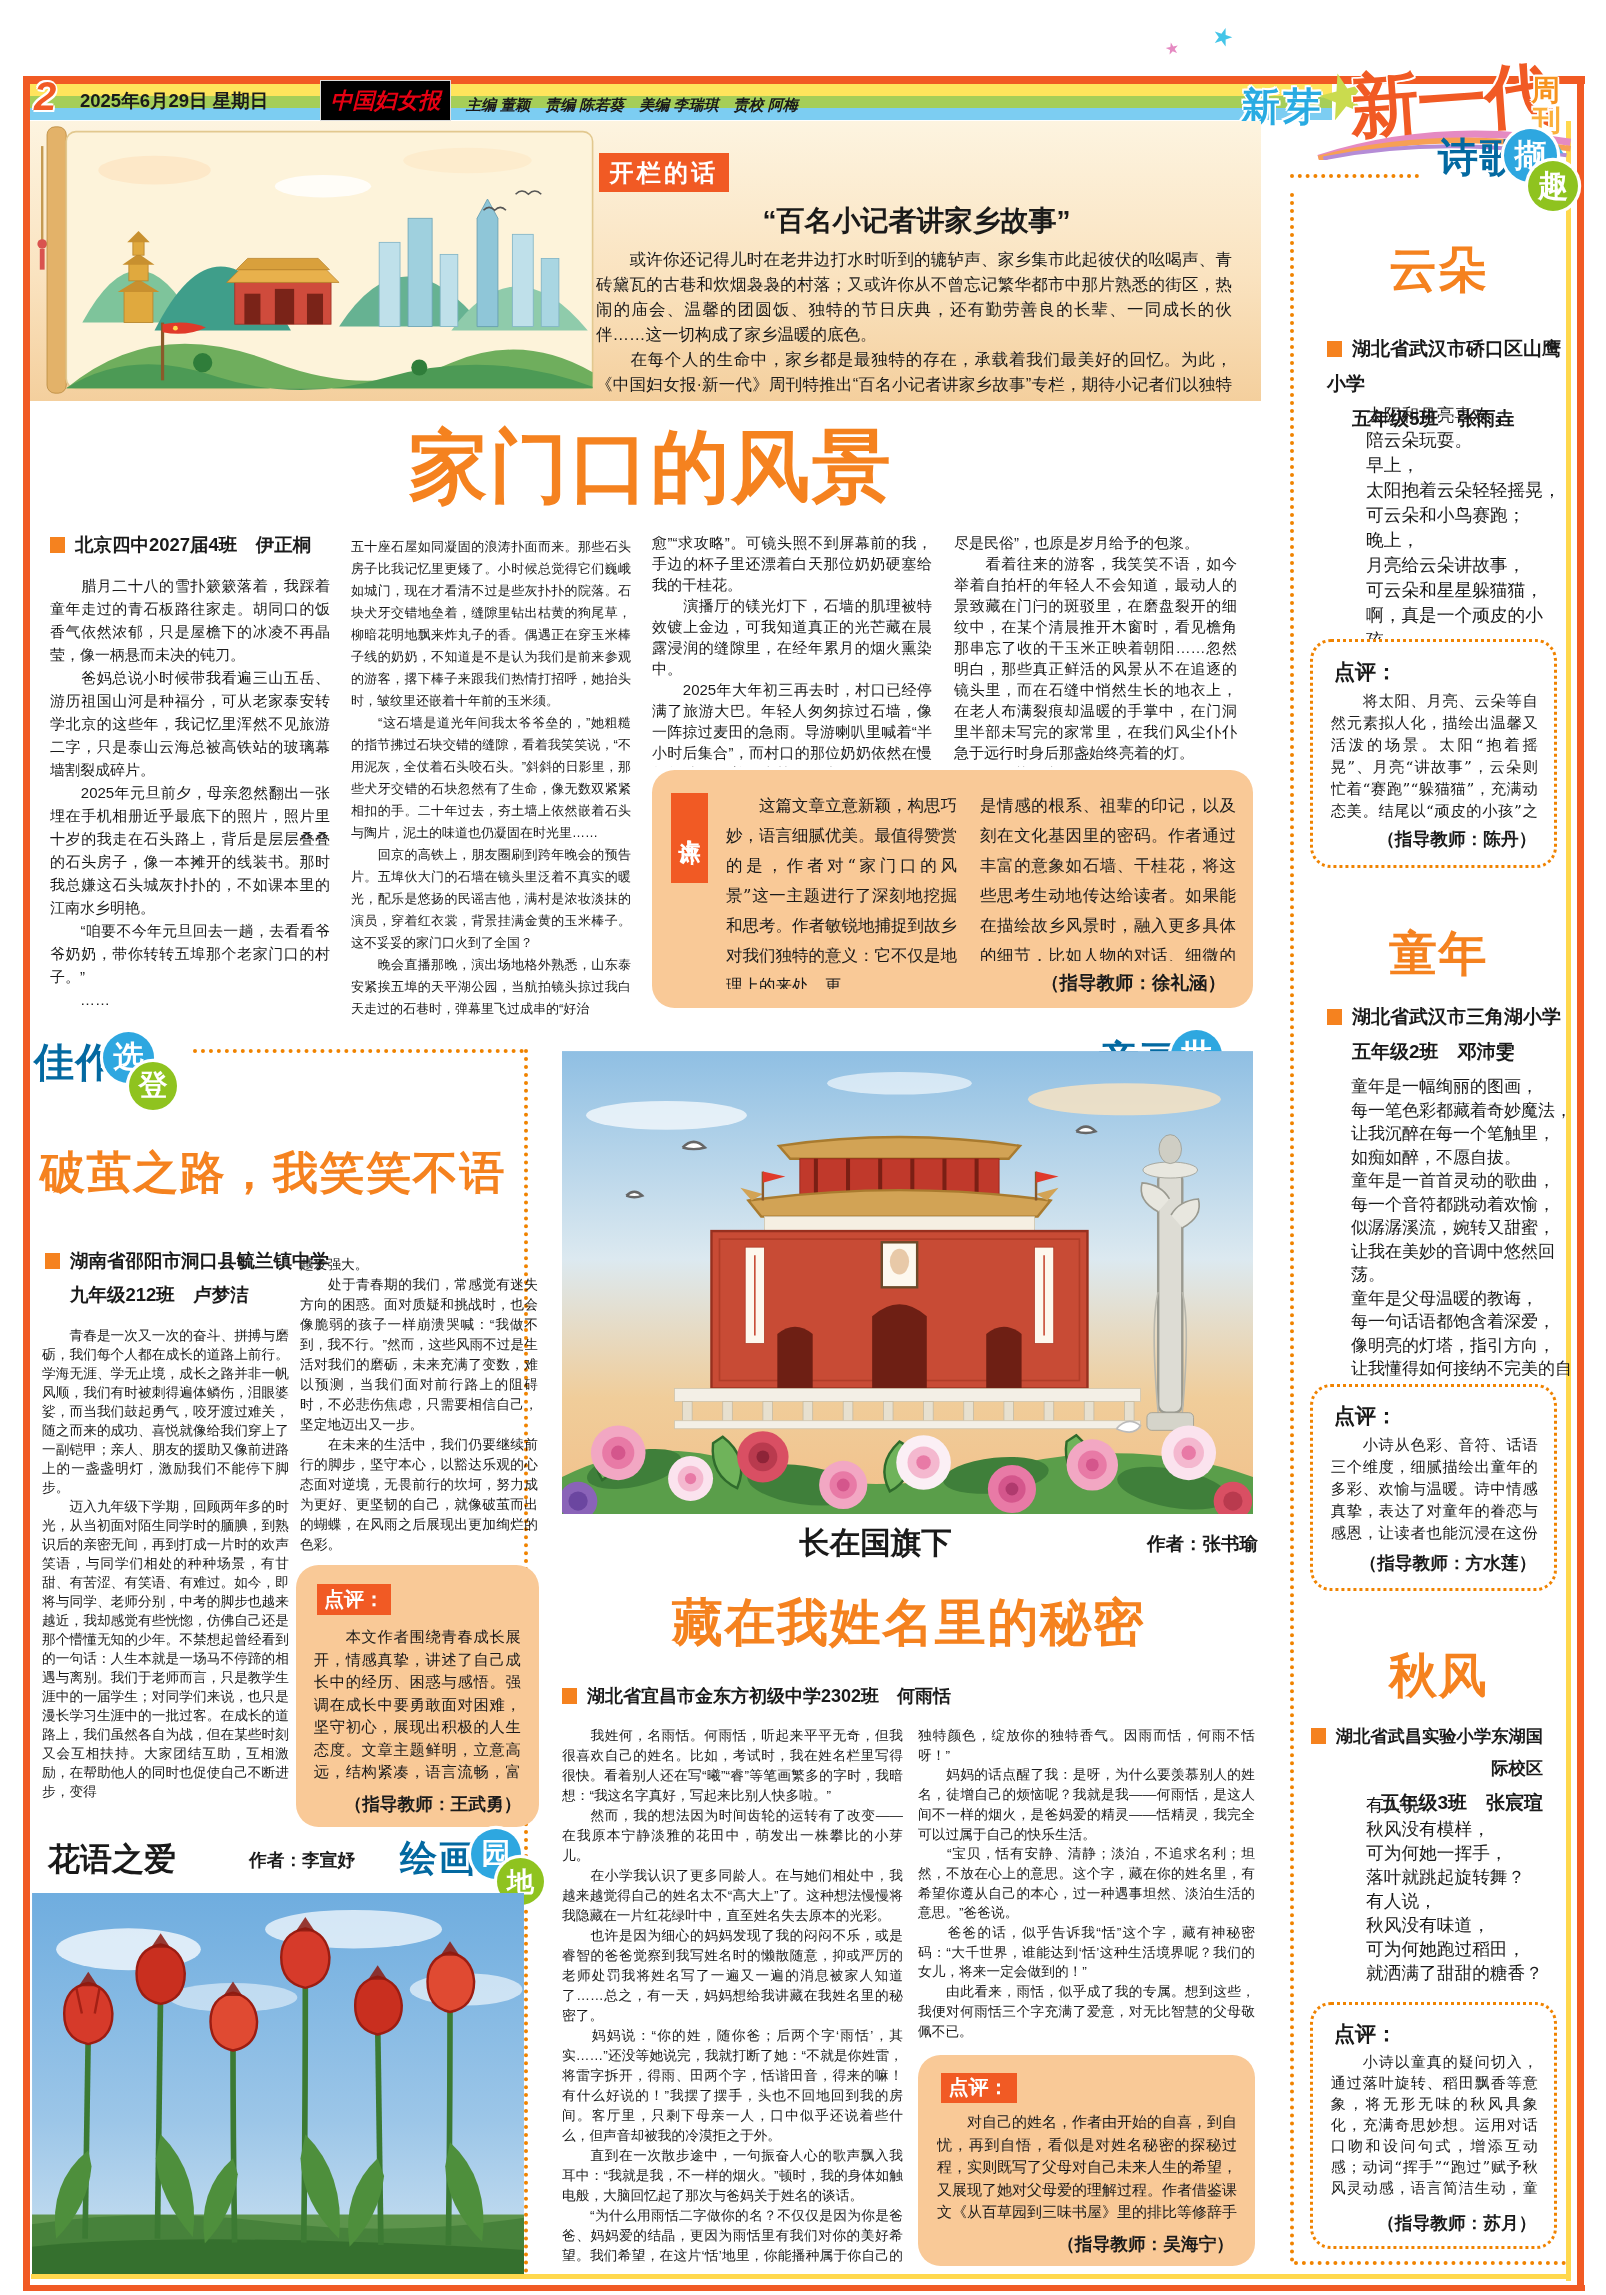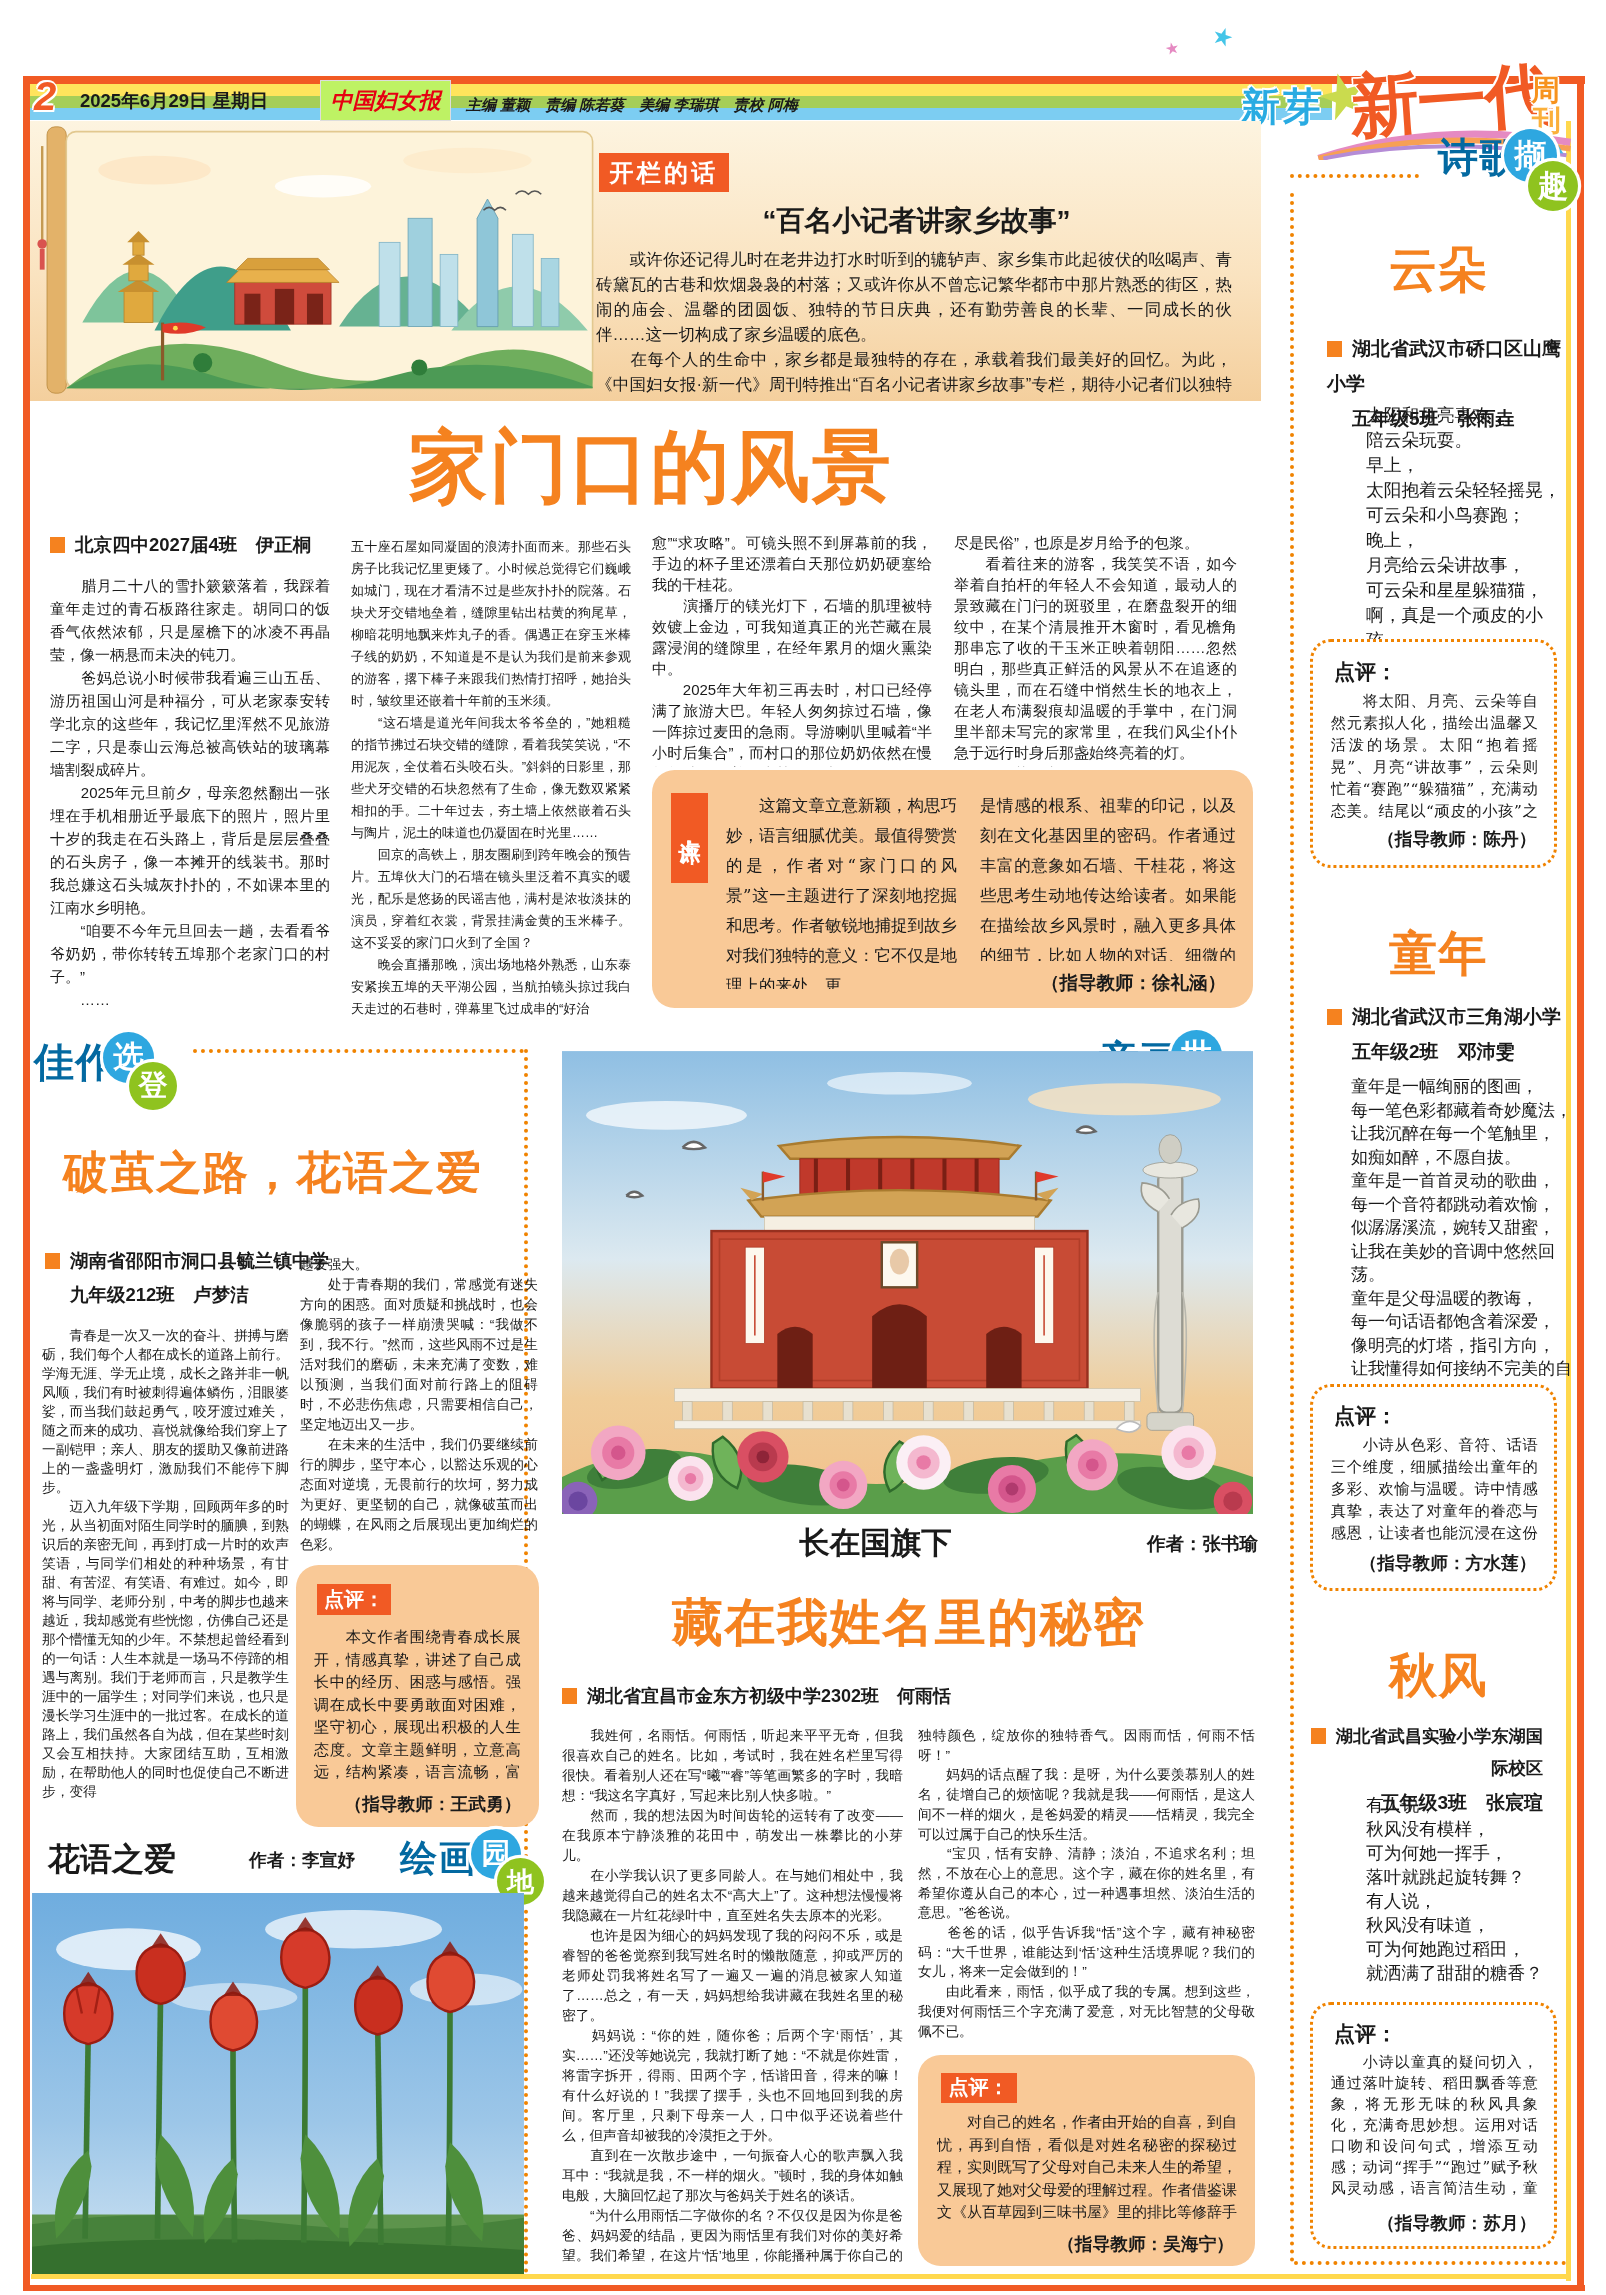--- a/index.html
+++ b/index.html
@@ -36,21 +36,21 @@
   <div class="abs" style="left:1566px;top:121px;width:4.8px;height:2160px;background:#ffd84d;"></div>
   <div class="abs" style="left:22.5px;top:2285px;width:1562px;height:6.4px;background:#f15a24;"></div>
   <div class="abs" style="left:30.5px;top:2274px;width:1535px;height:4.8px;background:#ffd84d;"></div>
 
   <div class="abs" style="left:22.5px;top:76px;width:1562px;height:8px;background:#f15a24;"></div>
   <div class="abs" style="left:30px;top:84px;width:1302px;height:12px;background:#ffe45c;"></div>
   <div class="abs" style="left:30px;top:96px;width:1302px;height:12px;background:#a6ce58;"></div>
   <div class="abs" style="left:30px;top:108px;width:1302px;height:12px;background:#7ccdf2;"></div>
   <div class="abs outline-w" style="left:34px;top:74px;font-size:40px;font-weight:900;font-style:italic;color:#f15a24;">2</div>
   <div class="abs bold" style="left:80px;top:88px;font-size:18.5px;">2025年6月29日 星期日</div>
-  <div class="abs" style="left:320px;top:80px;width:129px;height:39px;background:#bef264;border:0.8px solid #ddd;display:flex;align-items:center;justify-content:center;">
+  <div class="abs" style="left:320px;top:80px;width:129px;height:39px;background:#000000;border:0.8px solid #ddd;display:flex;align-items:center;justify-content:center;">
     <span class="serif" style="color:#e60012;font-weight:bold;font-size:22px;font-style:italic;">中国妇女报</span>
   </div>
   <div class="abs bold" style="left:466px;top:96px;font-size:15px;font-style:italic;">主编 董颖　责编 陈若葵　美编 李瑞琪　责校 阿梅</div>
 
   <div class="abs outline-w" style="left:1241px;top:80px;font-size:39px;font-weight:900;color:#29abe2;letter-spacing:3.2px;">新芽</div>
   <div class="abs" style="left:1316px;top:60px;font-size:61px;color:#cadb4e;transform:rotate(-15deg);">★</div>
   <div class="abs outline-w" style="left:1350px;top:55px;font-size:69px;font-weight:900;color:#f15a24;transform:rotate(-4deg);letter-spacing:-1.6px;">新一代</div>
   <div class="abs outline-w" style="left:1531px;top:71px;font-size:29px;font-weight:900;color:#f7931e;">周</div>
   <div class="abs outline-w" style="left:1532px;top:101px;font-size:29px;font-weight:900;color:#fbb03b;">刊</div>
   <svg class="abs" style="left:1310px;top:112px;" width="265" height="48" viewBox="0 0 330 60">
@@ -235,21 +235,21 @@
   <div class="abs bubble-sm" style="left:34px;top:1035px;font-size:40px;letter-spacing:1.6px;">佳作</div>
   <div class="abs badge-circle" style="left:103px;top:1032px;width:51px;height:51px;background:#2ea7e0;font-size:30.5px;">
     <span>选</span>
   </div>
   <div class="abs badge-circle" style="left:129px;top:1062px;width:48px;height:48px;background:#8fc31f;font-size:29px;">
     <span>登</span>
   </div>
   <div class="abs dotted-h" style="left:193px;top:1049px;width:331px;"></div>
   <div class="abs dotted-v" style="left:524px;top:1049px;height:1225px;"></div>
 
-  <div class="abs bubble center" style="left:32px;top:1143px;width:482px;font-size:45px;">破茧之路，花语之爱</div>
+  <div class="abs bubble center" style="left:32px;top:1143px;width:482px;font-size:45px;">破茧之路，我笑笑不语</div>
   <div class="abs school-line" style="left:45px;top:1244px;width:450px;font-size:18.5px;">
     <span class="bullet"></span><span>湖南省邵阳市洞口县毓兰镇中学</span><br>
     <span style="margin-left:25px;">九年级212班　卢梦洁</span>
   </div>
   <div class="abs ws" style="left:300px;top:1255px;width:238px;height:299px;font-size:13.7px;line-height:20px;overflow:hidden;">越发强大。
 　　处于青春期的我们，常感觉有迷失方向的困惑。面对质疑和挑战时，也会像脆弱的孩子一样崩溃哭喊：“我做不到，我不行。”然而，这些风雨不过是生活对我们的磨砺，未来充满了变数，难以预测，当我们面对前行路上的阻碍时，不必悲伤焦虑，只需要相信自己，坚定地迈出又一步。
 　　在未来的生活中，我们仍要继续前行的脚步，坚守本心，以豁达乐观的心态面对逆境，无畏前行的坎坷，努力成为更好、更坚韧的自己，就像破茧而出的蝴蝶，在风雨之后展现出更加绚烂的色彩。</div>
   <div class="abs ws" style="left:42px;top:1326px;width:247px;height:492px;font-size:13.7px;line-height:19px;overflow:hidden;">　　青春是一次又一次的奋斗、拼搏与磨砺，我们每个人都在成长的道路上前行。学海无涯、学无止境，成长之路并非一帆风顺，我们有时被刺得遍体鳞伤，泪眼婆娑，而当我们鼓起勇气，咬牙渡过难关，随之而来的成功、喜悦就像给我们穿上了一副铠甲；亲人、朋友的援助又像前进路上的一盏盏明灯，激励我们不能停下脚步。
 　　迈入九年级下学期，回顾两年多的时光，从当初面对陌生同学时的腼腆，到熟识后的亲密无间，再到打成一片时的欢声笑语，与同学们相处的种种场景，有甘甜、有苦涩、有笑语、有难过。如今，即将与同学、老师分别，中考的脚步也越来越近，我却感觉有些恍惚，仿佛自己还是那个懵懂无知的少年。不禁想起曾经看到的一句话：人生本就是一场马不停蹄的相遇与离别。我们于老师而言，只是教学生涯中的一届学生；对同学们来说，也只是漫长学习生涯中的一批过客。在成长的道路上，我们虽然各自为战，但在某些时刻又会互相扶持。大家团结互助，互相激励，在帮助他人的同时也促使自己不断进步，变得</div>
 

